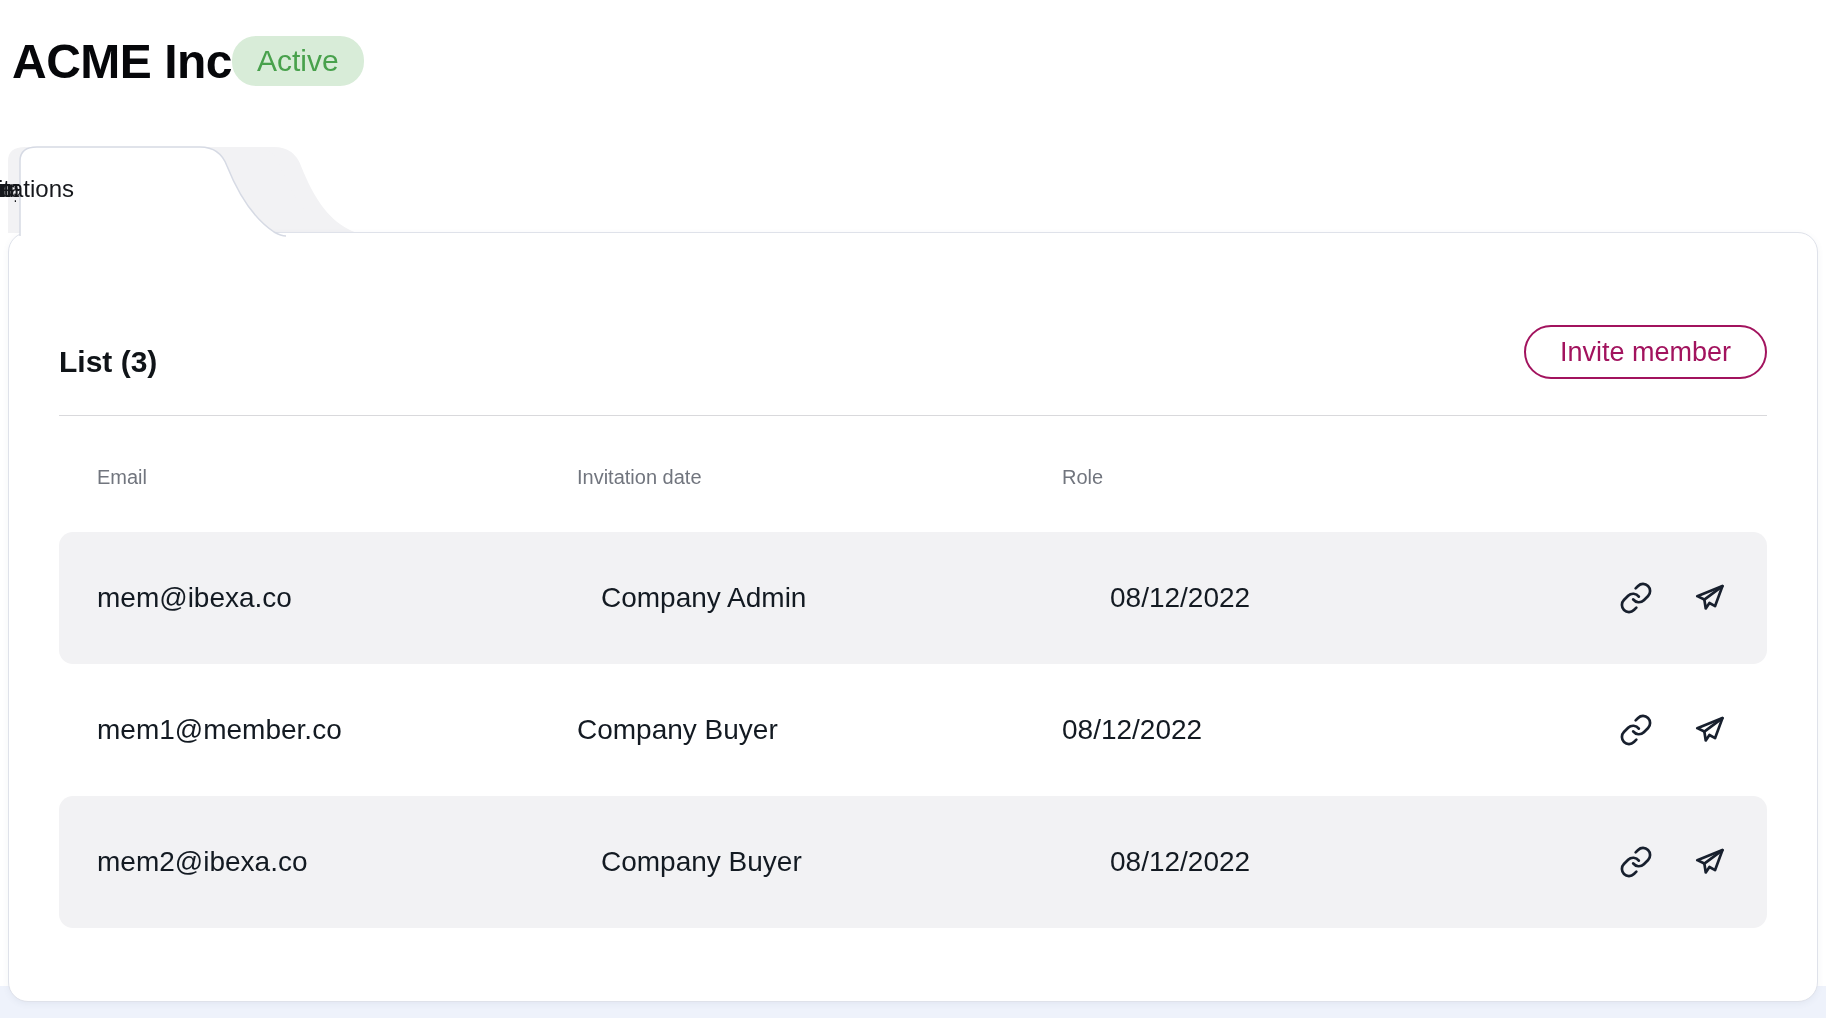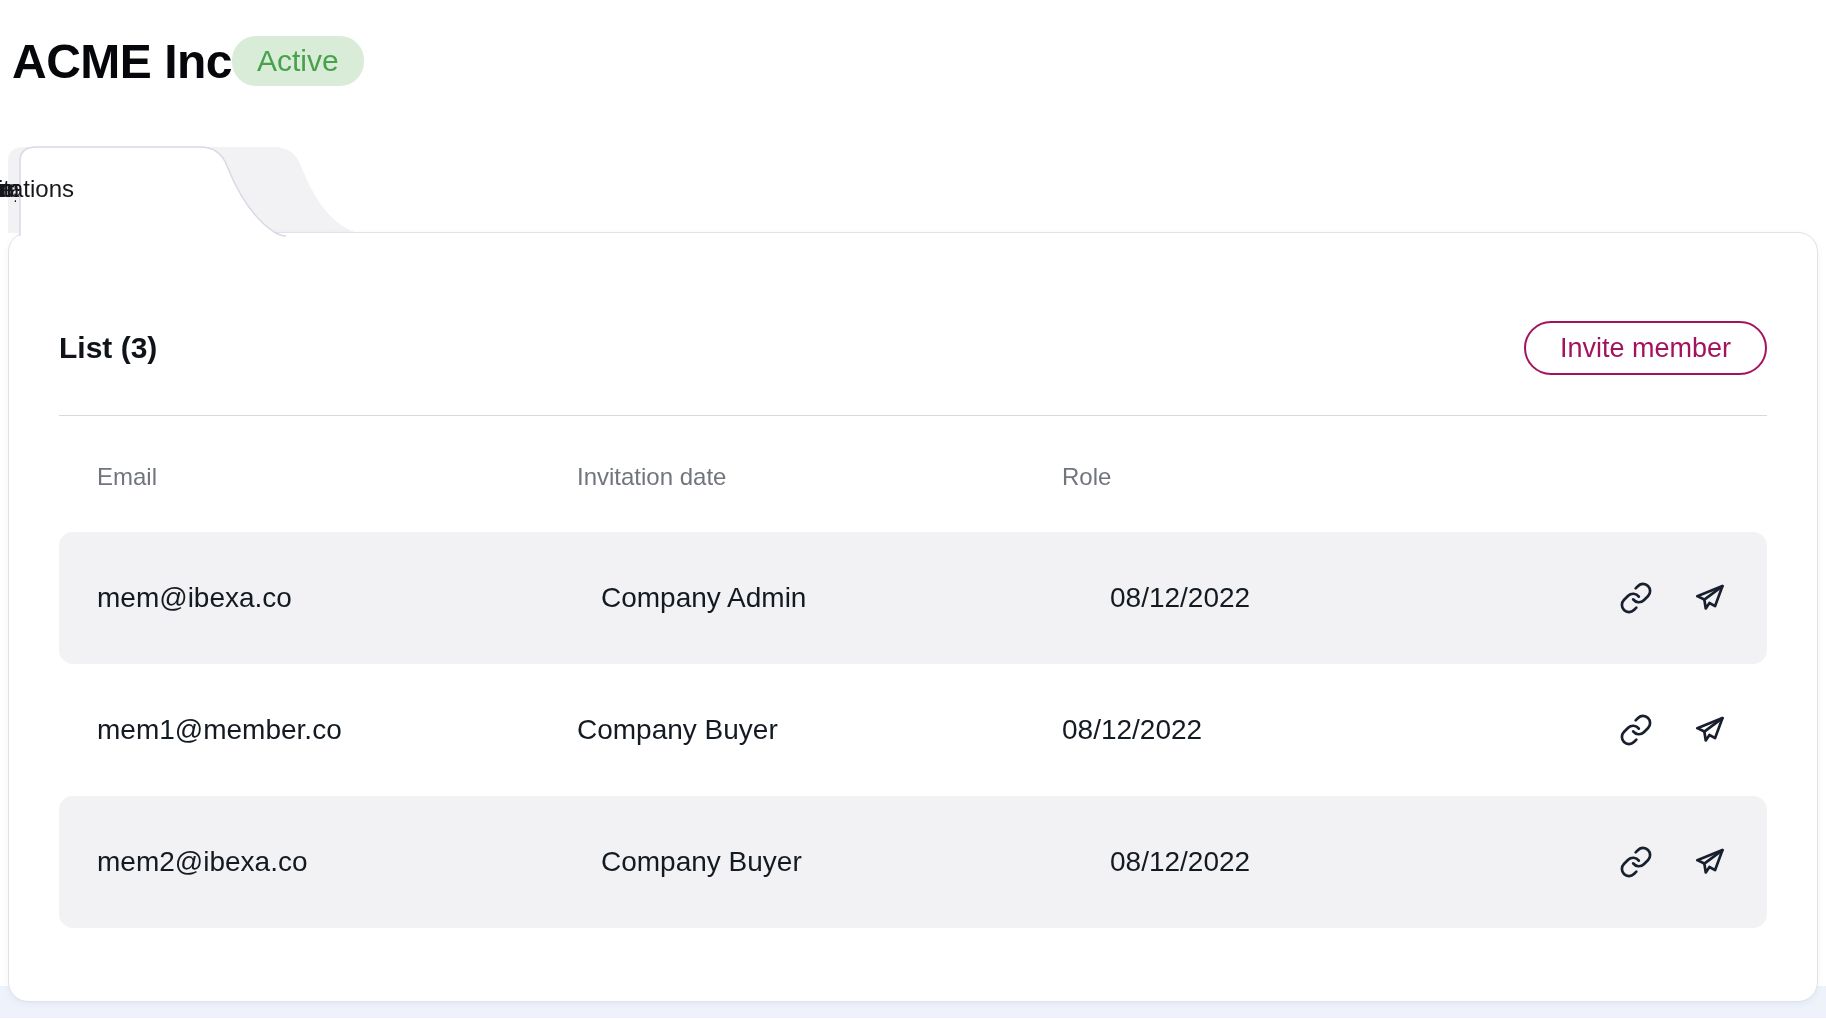--- a/index.html
+++ b/index.html
@@ -45,37 +45,37 @@
   
   .card {
     position:relative; z-index:2;
     margin:-1px 8px 0 8px; height:770px;
     background:#ffffff; border:1px solid #dfe2ea; border-radius:20px;
     box-shadow:0 2px 6px rgba(80,95,130,0.07);
     padding:0 50px;
   }
   .panel-header {
     margin-top:84px; height:62px;
-    display:flex; align-items:center; justify-content:space-between;
+    display:flex; align-items:flex-end; justify-content:space-between;
   }
   .list-title { font-size:30px; font-weight:bold; color:#101418; }
   .invite-btn {
     height:54px; padding:0 34px; font-size:27px;
     font-family:inherit; color:#a2135e; background:#ffffff;
     border:2px solid #a2135e; border-radius:31px; cursor:pointer;
   }
   .divider { margin-top:36px; border:none; border-top:1px solid #d9d9dc; }
 
   
   .thead, .trow {
     display:grid; grid-template-columns:480px 485px 1fr auto;
     align-items:center; padding:0 40px 0 38px;
   }
   .thead { margin-top:46px; height:30px; }
-  .thead span { font-size:24px; color:#71757e; }
+  .thead span { font-size:20px; color:#71757e; }
   .rows { margin-top:40px; }
   .trow { height:132px; border-radius:14px; background:#ffffff; }
   .trow.alt { background:#f2f2f4;gap:24px; }
   .cell { font-size:28px; color:#131a22; }
   .row-actions { display:flex; align-items:center; gap:40px; }
   .action-icon { width:34px; height:34px; display:block; cursor:pointer; }
   .action-icon path {
     fill:none; stroke:#18202e; stroke-width:1.9;
     stroke-linecap:round; stroke-linejoin:round;
   }

